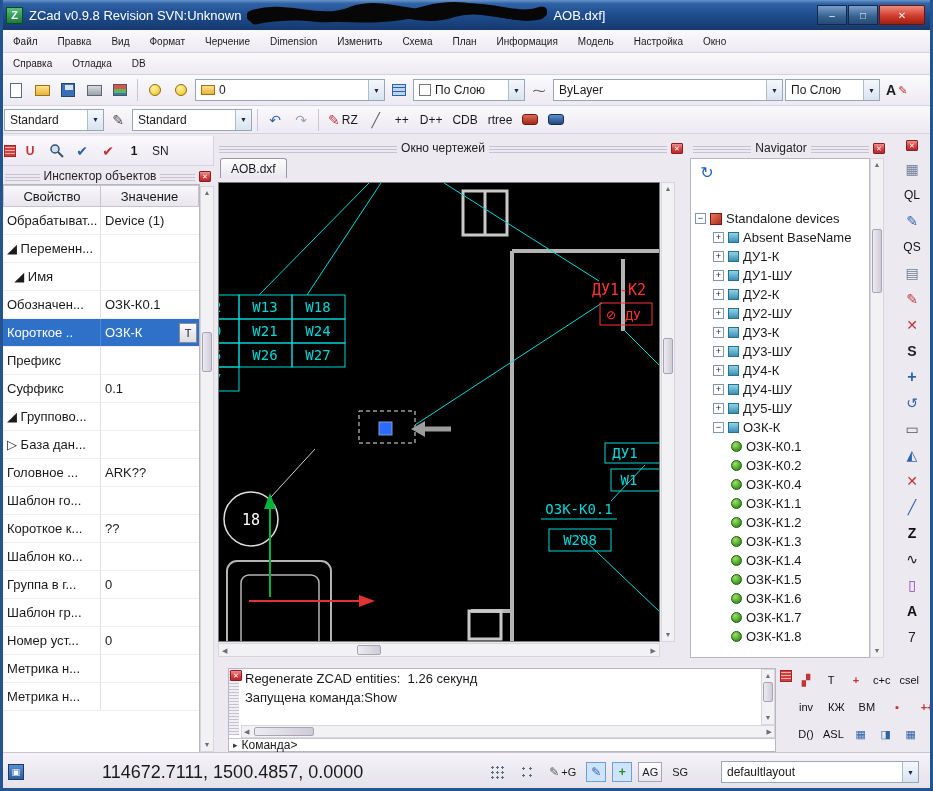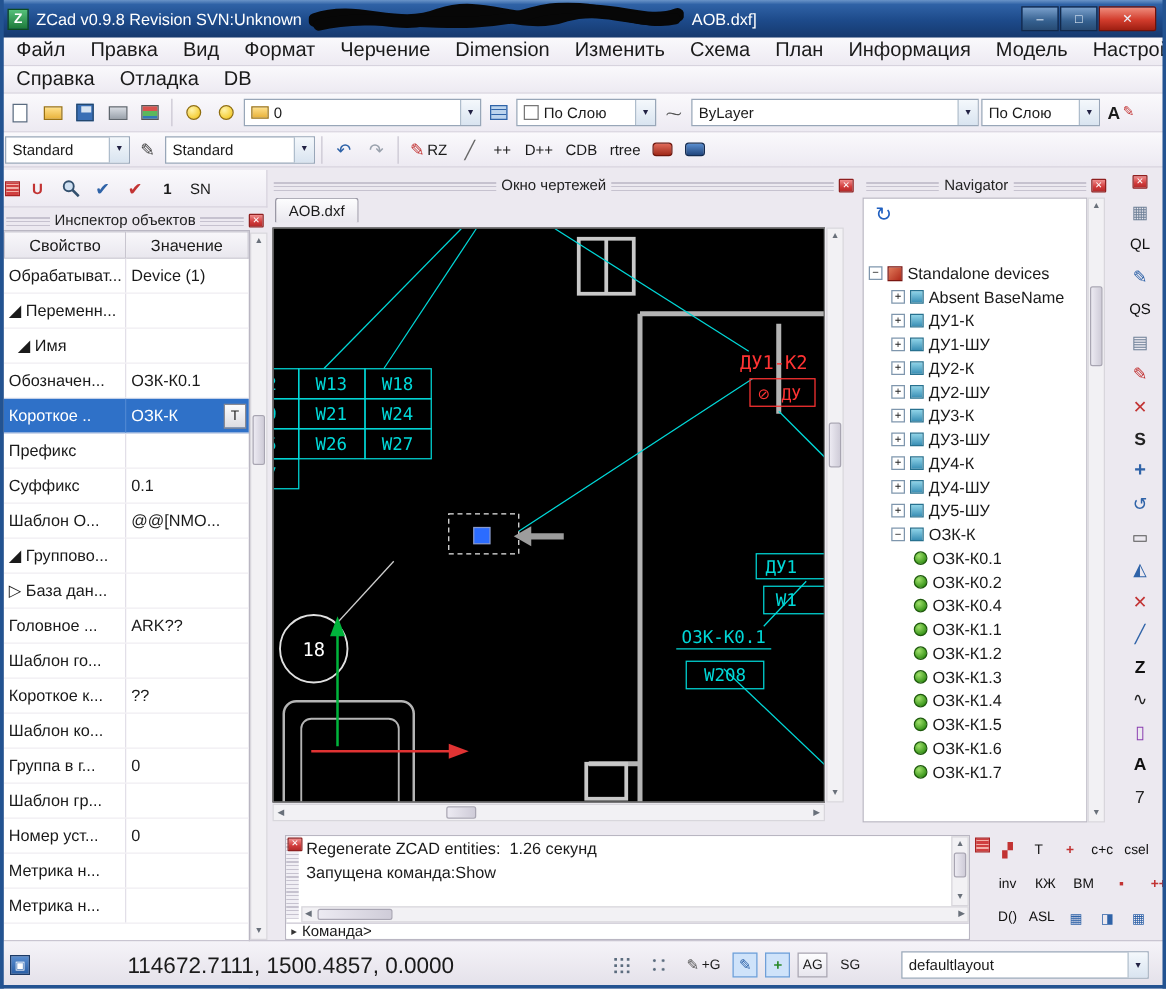--- a/index.html
+++ b/index.html
@@ -8,21 +8,21 @@
 
 .titlebar{position:absolute;left:0;top:0;width:933px;height:30px;background:linear-gradient(#6a94c8 0%,#2f62a6 12%,#1d4a8a 55%,#16396e 100%);display:flex;align-items:center;padding:0 6px;gap:6px;color:#fff;z-index:40}
 .appicon{width:17px;height:17px;background:linear-gradient(#55c07a,#1d7a3a);border:1px solid #0c4a20;color:#fff;font-size:11px;font-weight:bold;text-align:center;line-height:15px}
 .wtitle{font-size:13px;white-space:nowrap}
 .winbtns{position:absolute;right:8px;top:5px;display:flex;gap:1px;z-index:45}
 .wbtn{width:30px;height:20px;background:linear-gradient(#7aa0cc,#35608f 60%,#274b74);border:1px solid #12294a;color:#eaf2fb;font-size:10px;display:flex;align-items:center;justify-content:center}
 .wbtn.close{width:46px;background:linear-gradient(#ef8d7d,#d23c2c 55%,#9e1f12);border-color:#6e120a;border-radius:0 2px 2px 0}
 .winframe{position:absolute;left:0;top:0;width:933px;height:791px;border:3px solid #235391;border-top:none;pointer-events:none;z-index:99}
 
 .bar{position:absolute;left:0;width:933px;background:linear-gradient(#faf9fc,#edeaf2);border-bottom:1px solid #d7d3de;display:flex;align-items:center;padding:0 4px;gap:2px}
-.mitem{padding:3px 9px;font-size:16px;white-space:nowrap}
+.mitem{padding:3px 9px;font-size:10px;white-space:nowrap}
 .tbtn{height:24px;min-width:24px;display:flex;align-items:center;justify-content:center;font-size:12px;border:1px solid transparent;border-radius:2px;gap:2px;padding:0 3px}
 .sep{width:1px;height:22px;background:#c9c5d1;margin:0 3px}
 .combo{height:22px;background:#fff;border:1px solid #98a6b8;display:flex;align-items:center;font-size:12px;padding-left:5px;gap:4px}
 .carr{width:16px;height:100%;margin-left:auto;background:linear-gradient(#f4f8fc,#d9e4f0);border-left:1px solid #aebdcc;font-size:7px;color:#224;display:flex;align-items:center;justify-content:center}
 
 .ic{flex:none}
 .ic-page{width:12px;height:15px;background:#fff;border:1px solid #5a6b80}
 .ic-open{width:15px;height:11px;background:linear-gradient(#ffe08a,#e8b33c);border:1px solid #9a7212}
 .ic-floppy{width:14px;height:14px;background:#3a6fb5;border:1px solid #23476e;position:relative}
 .ic-floppy::after{content:"";position:absolute;left:3px;top:1px;width:8px;height:5px;background:#d8e4f2}
@@ -290,24 +290,20 @@
     <div class="irow">
       <div class="pcell">Префикс</div>
       <div class="vcell"></div>
     </div>
 
     <div class="irow">
       <div class="pcell">Суффикс</div>
       <div class="vcell">0.1</div>
     </div>
 
-    <div class="irow">
-      <div class="pcell">Шаблон О...</div>
-      <div class="vcell">@@[NMO...</div>
-    </div>
 
     <div class="irow">
       <div class="pcell">◢ Группово...</div>
       <div class="vcell"></div>
     </div>
 
     <div class="irow">
       <div class="pcell">▷ База дан...</div>
       <div class="vcell"></div>
     </div>
@@ -600,20 +596,24 @@
       <div class="trow" style="padding-left:36px">
         <span class="bug"></span>
         <span>ОЗК-К1.6</span>
       </div>
 
       <div class="trow" style="padding-left:36px">
         <span class="bug"></span>
         <span>ОЗК-К1.7</span>
       </div>
 
+      <div class="trow" style="padding-left:36px">
+        <span class="bug"></span>
+        <span>ОЗК-К1.8</span>
+      </div>
 
   </div>
 </div>
 <div class="vscroll" style="left:870px;top:158px;height:500px">
   <span class="sarr">▲</span>
   <div class="sthumb" style="left:1px;width:10px;top:70px;height:64px"></div>
   <span class="sarr" style="margin-top:auto">▼</span>
 </div>
 
 <div class="xbox" style="position:absolute;left:906px;top:140px">✕</div>

